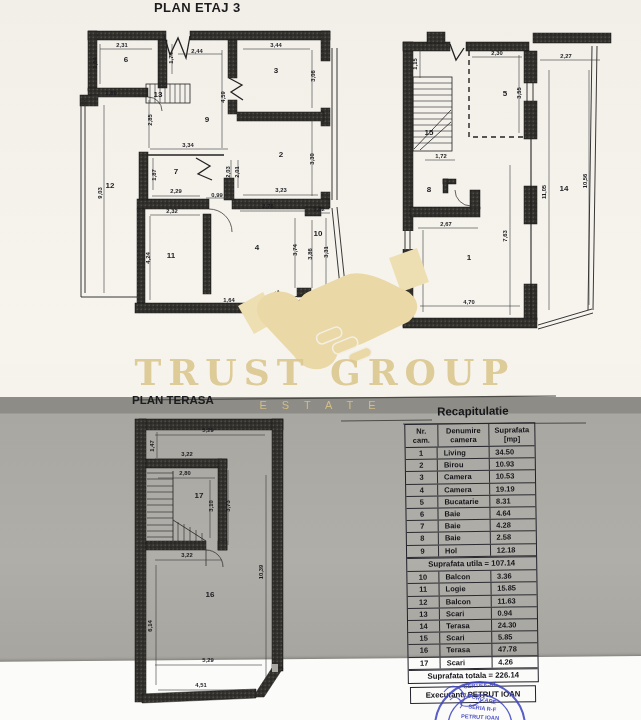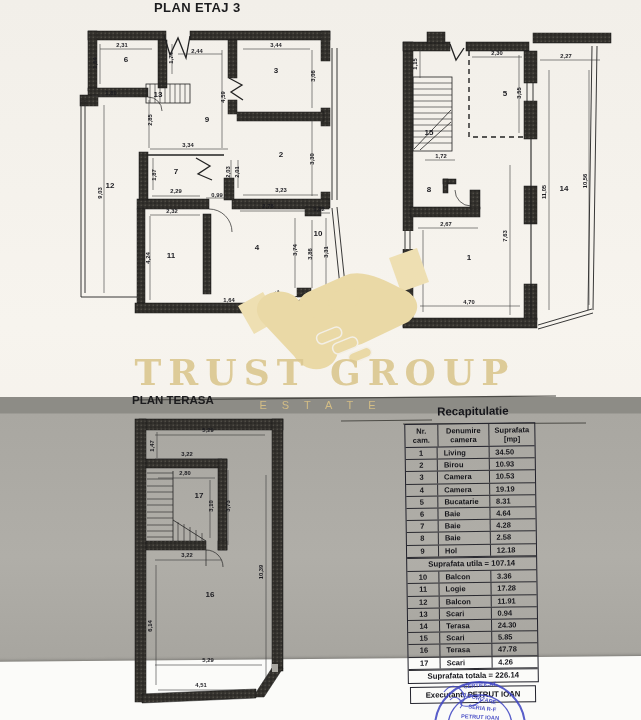--- a/index.html
+++ b/index.html
@@ -338,26 +338,26 @@
       <div class="tspan">Suprafata utila = 107.14</div>
       <div id="rows-b">
           <div class="trow">
             <div class="tcell c0">10</div>
             <div class="tcell c1">Balcon</div>
             <div class="tcell c2">3.36</div>
           </div>
           <div class="trow">
             <div class="tcell c0">11</div>
             <div class="tcell c1">Logie</div>
-            <div class="tcell c2">17.28</div>
+            <div class="tcell c2">15.85</div>
           </div>
           <div class="trow">
             <div class="tcell c0">12</div>
             <div class="tcell c1">Balcon</div>
-            <div class="tcell c2">11.91</div>
+            <div class="tcell c2">11.63</div>
           </div>
           <div class="trow">
             <div class="tcell c0">13</div>
             <div class="tcell c1">Scari</div>
             <div class="tcell c2">0.94</div>
           </div>
           <div class="trow">
             <div class="tcell c0">14</div>
             <div class="tcell c1">Terasa</div>
             <div class="tcell c2">24.30</div>

